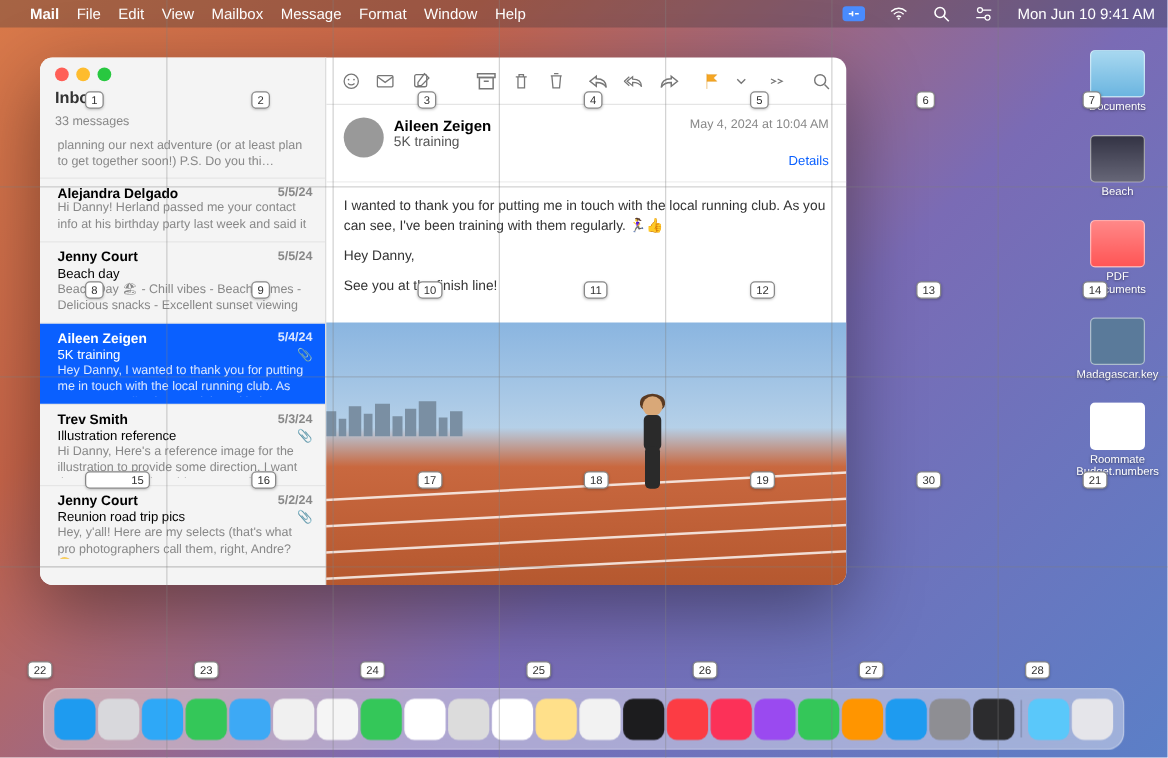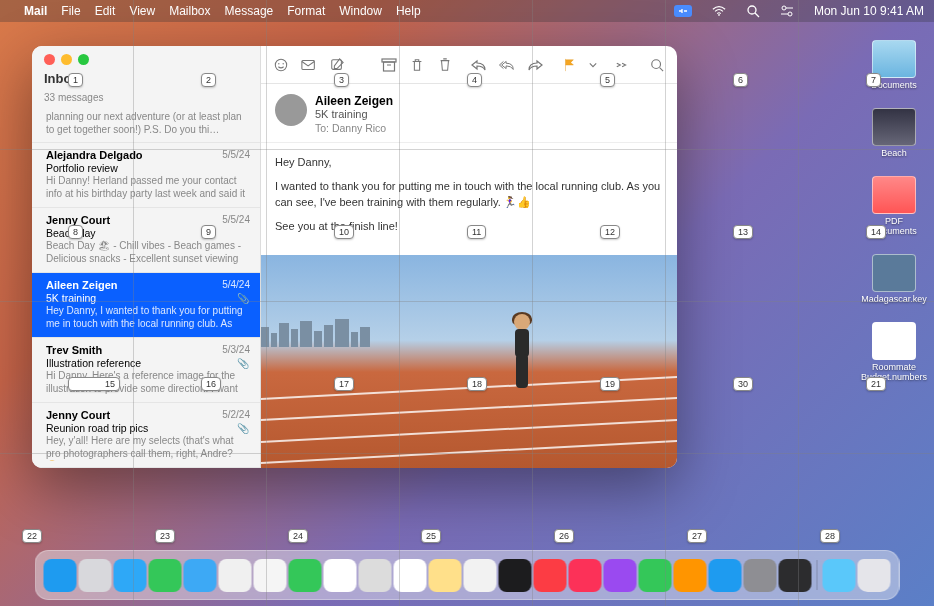--- a/index.html
+++ b/index.html
@@ -19,21 +19,21 @@
 .sbheader { padding: 8px 10px 4px 12px; }
 .traffic { display: flex; gap: 6px; margin-bottom: 4px; }
 .tl { width: 11px; height: 11px; border-radius: 50%; }
 .tl.r { background: #ff5f57; } .tl.y { background: #febc2e; } .tl.g { background: #28c840; }
 .inbox-title { font-weight: 600; font-size: 13px; color: #333; display: inline; }
 .msg-count { font-size: 10px; color: #888; }
 .msglist { flex: 1; overflow: hidden; font-size: 10.5px; }
 .msg { padding: 6px 10px 6px 14px; border-bottom: 1px solid #e5e5e5; cursor: pointer; position: relative; }
 .msg.sel { background: #0a60ff; color: #fff; }
 .msg .from { font-weight: 600; font-size: 11px; display: flex; justify-content: space-between; }
-.msg .date { font-weight: 400; font-size: 10px; color: #888; }
+.msg .date { font-weight: 700; font-size: 10px; color: #888; }
 .msg.sel .date { color: #dbe7ff; }
 .msg .subj { font-size: 10.5px; margin: 1px 0; display: flex; justify-content: space-between; align-items: center; }
 .msg .prev { font-size: 10px; color: #888; line-height: 1.25; max-height: 26px; overflow: hidden; }
 .msg.sel .prev { color: #dbe7ff; }
 .attach { font-size: 10px; color: #888; }
 .msg.sel .attach { color: #dbe7ff; }
 .content { flex: 1; display: flex; flex-direction: column; }
 .toolbar { height: 38px; border-bottom: 1px solid #e5e5e5; display: flex; align-items: center; gap: 18px; padding: 0 12px; color: #666; }
 .toolbar .grp { display: flex; gap: 12px; }
 .toolbar .sp { flex: 1; }
@@ -144,23 +144,20 @@
     <div class="msglist">
       <div class="msg" style="padding-top:2px">
           <div class="prev">planning our next adventure (or at least plan to get together soon!) P.S. Do you thi…</div>
         </div>
       <div id="msgs">
           <div class="msg">
             <div class="from">
               <span>Alejandra Delgado</span>
               <span class="date">5/5/24</span>
             </div>
-  <div class="subj">
-              <span>Portfolio review</span>
-            </div>
   <div class="prev">Hi Danny! Herland passed me your contact info at his birthday party last week and said it would be okay for me to reach out. Thank you so much for offering to re…</div>
           </div>
           <div class="msg">
             <div class="from">
               <span>Jenny Court</span>
               <span class="date">5/5/24</span>
             </div>
   <div class="subj">
               <span>Beach day</span>
             </div>
@@ -261,27 +258,31 @@
           <circle cx="7" cy="7" r="5" stroke="#777" fill="none" stroke-width="1.3"></circle>
           <line x1="11" y1="11" x2="15" y2="15" stroke="#777" stroke-width="1.3"></line>
         </svg>
     </div>
     <div class="msgheader">
       <div class="mh-row1">
         <div class="avatar"></div>
         <div class="mh-info">
           <div class="mh-from">Aileen Zeigen</div>
           <div class="mh-subj">5K training</div>
-          <div class="mh-to"><span>To:</span> <span>Danny Rico</span></div>
         </div>
+        <div style="text-align:right">
+          <div class="mh-date">May 4, 2024 at 10:04 AM</div>
+          <div style="height:14px"></div>
+          <span class="mh-details">Details</span>
+        </div>
       </div>
     </div>
     <div class="body">
+      <p>I wanted to thank you for putting me in touch with the local running club. As you can see, I've been training with them regularly. 🏃‍♀️👍</p>
       <p>Hey Danny,</p>
-      <p>I wanted to thank you for putting me in touch with the local running club. As you can see, I've been training with them regularly. 🏃‍♀️👍</p>
       <p>See you at the finish line!</p>
     </div>
     <div class="imgarea">
       <div class="skyline">
         <div class="bld" style="width:8px;height:20px"></div>
           <div class="bld" style="width:6px;height:14px"></div>
           <div class="bld" style="width:10px;height:24px"></div>
           <div class="bld" style="width:7px;height:18px"></div>
           <div class="bld" style="width:12px;height:26px"></div>
           <div class="bld" style="width:8px;height:16px"></div>

